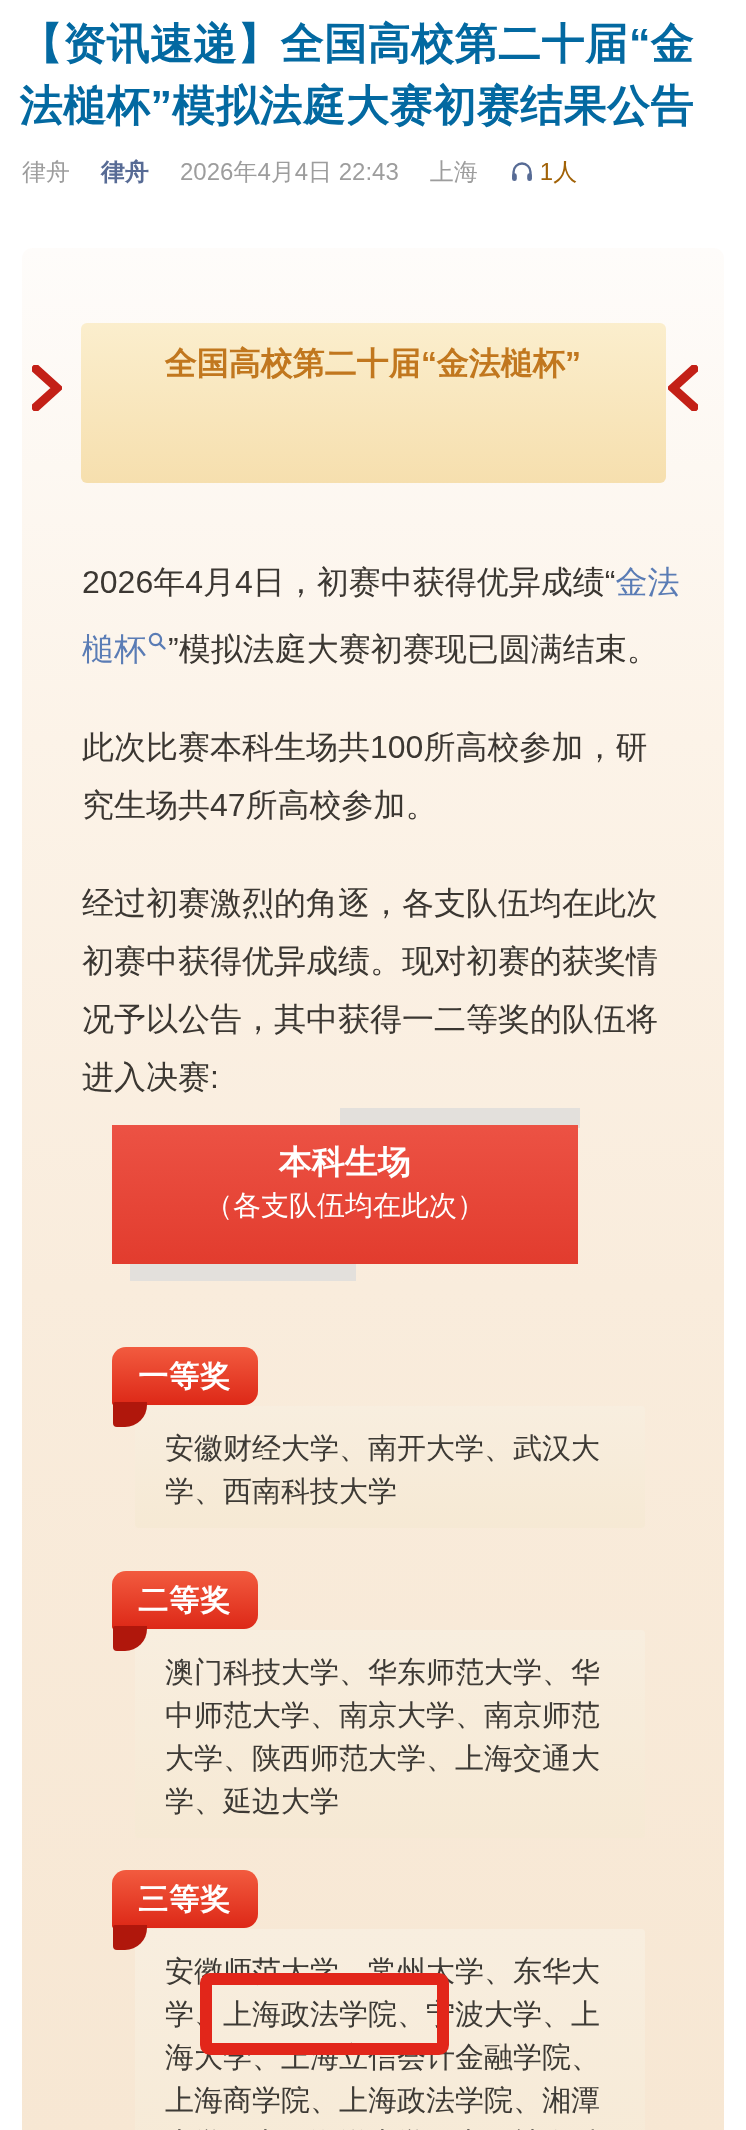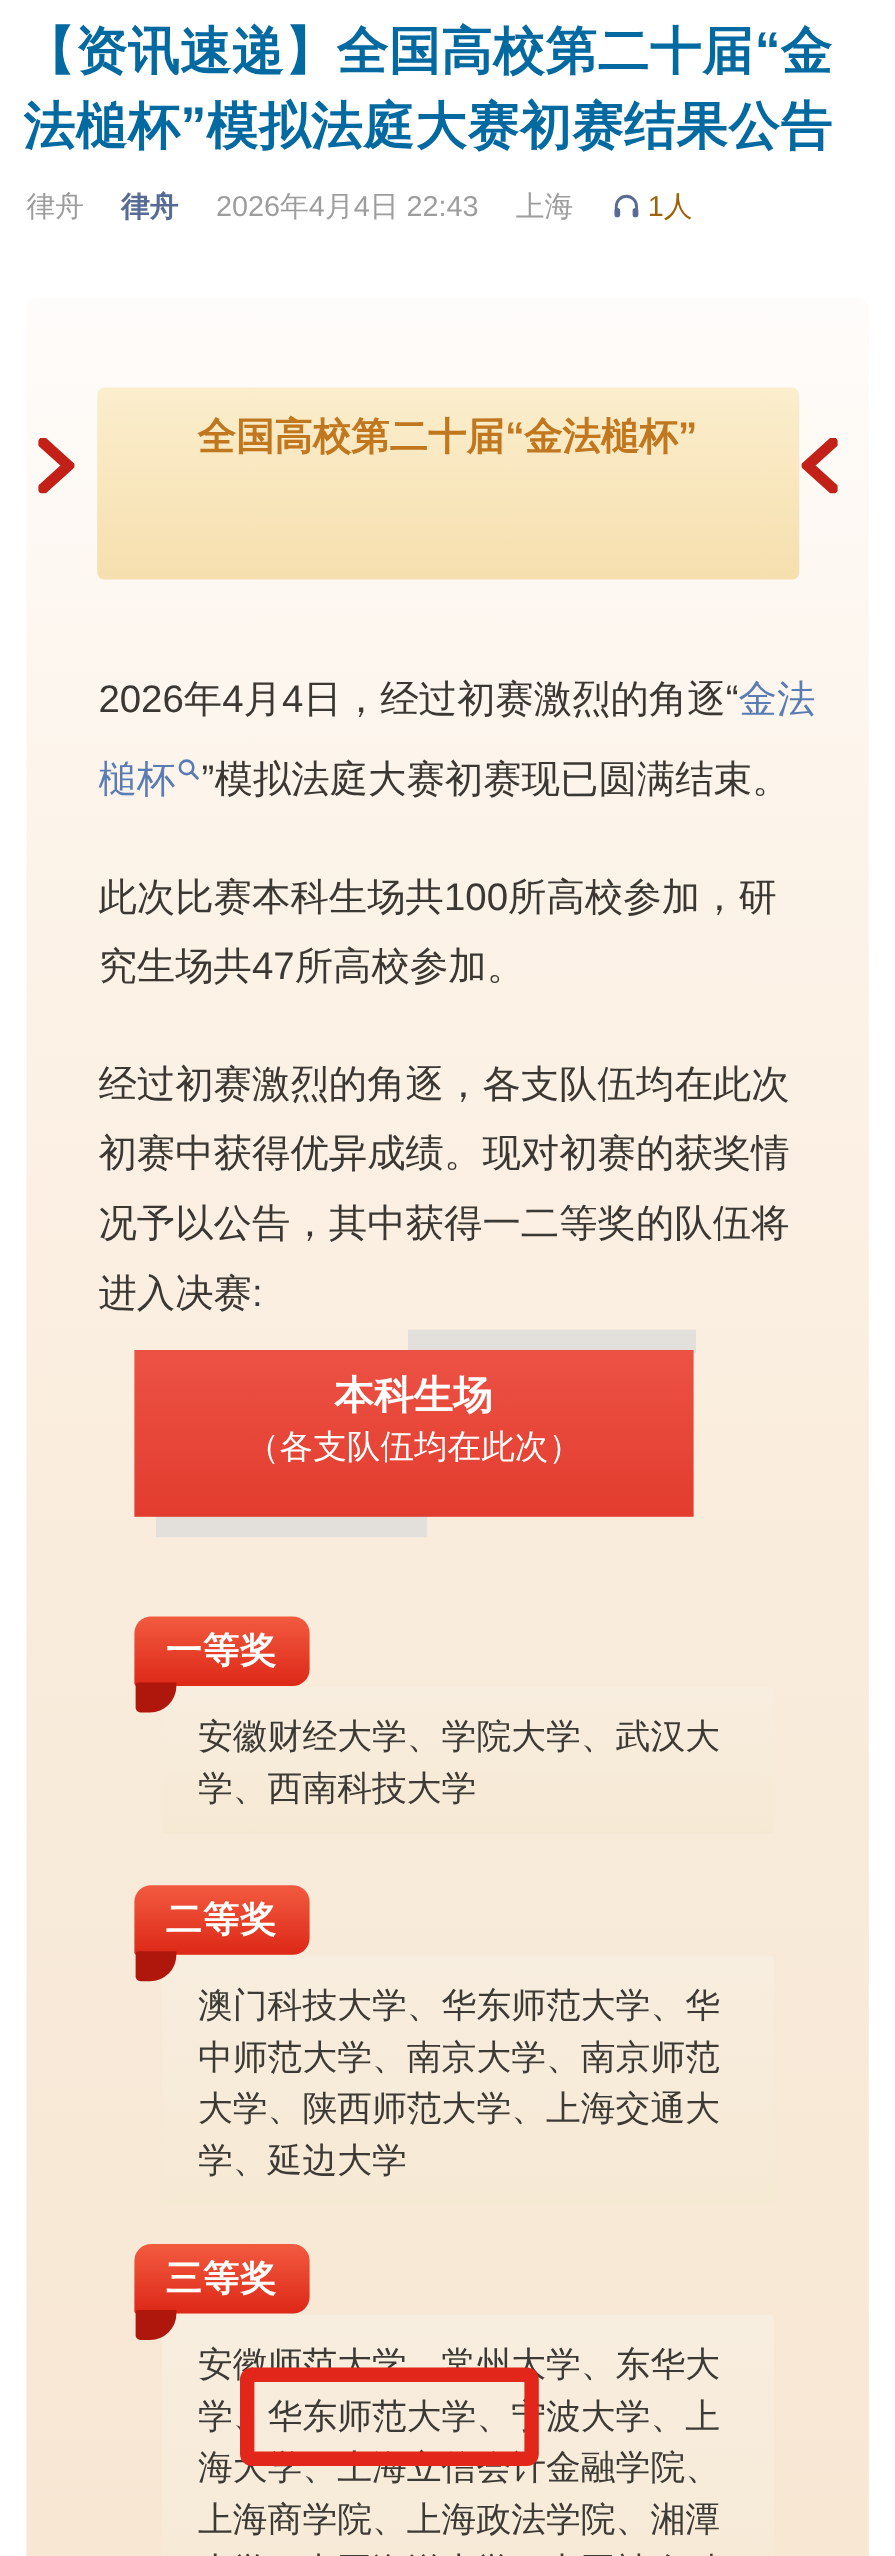--- a/index.html
+++ b/index.html
@@ -116,21 +116,21 @@
     <svg width="30" height="46" viewBox="0 0 30 46">
         <polyline points="26,4 5,23 26,42" fill="none" stroke="#c32017" stroke-width="9" stroke-linecap="square"></polyline>
       </svg>
   </span>
 
   <div class="banner">
     <div class="l1">全国高校第二十届“金法槌杯”</div>
   </div>
 
   <div class="article">
-    <p><span>2026年4月4日，经过初赛激烈的角逐“</span><span class="link">金法</span><br><span class="link">槌杯</span><span class="search-sup"><svg width="20" height="20" viewBox="0 0 20 20">
+    <p><span>2026年4月4日，初赛中获得优异成绩“</span><span class="link">金法</span><br><span class="link">槌杯</span><span class="search-sup"><svg width="20" height="20" viewBox="0 0 20 20">
             <circle cx="8.5" cy="8.5" r="5.6" fill="none" stroke="#5a7cb5" stroke-width="2.2"></circle>
             <line x1="12.8" y1="12.8" x2="17.5" y2="17.5" stroke="#5a7cb5" stroke-width="2.4" stroke-linecap="round"></line>
           </svg></span><span>”模拟法庭大赛初赛现已圆满结束。</span></p>
     <p class="preline">此次比赛本科生场共100所高校参加，研
 究生场共47所高校参加。</p>
     <p class="preline">经过初赛激烈的角逐，各支队伍均在此次
 初赛中获得优异成绩。现对初赛的获奖情
 况予以公告，其中获得一二等奖的队伍将
 进入决赛:</p>
   </div>
@@ -142,41 +142,41 @@
       <div class="t1">本科生场</div>
       <div class="t2">（各支队伍均在此次）</div>
     </div>
   </div>
 
   <div class="award first">
     <div class="tag">
       <span>一等奖</span>
       <span class="fold"></span>
     </div>
-    <div class="abox preline">安徽财经大学、学院大学、武汉大
+    <div class="abox preline">安徽财经大学、南开大学、武汉大
 学、西南科技大学</div>
   </div>
 
   <div class="award">
     <div class="tag">
       <span>二等奖</span>
       <span class="fold"></span>
     </div>
     <div class="abox preline">澳门科技大学、华东师范大学、华
 中师范大学、南京大学、南京师范
 大学、陕西师范大学、上海交通大
 学、延边大学</div>
   </div>
 
   <div class="award third">
     <div class="tag">
       <span>三等奖</span>
       <span class="fold"></span>
     </div>
     <div class="abox preline"><span>安徽师范大学、常州大学、东华大
-学、</span><span class="hl">华东师范大学、</span><span>宁波大学、上
+学、</span><span class="hl">上海政法学院、</span><span>宁波大学、上
 海大学、上海立信会计金融学院、
 上海商学院、上海政法学院、湘潭
 大学、中国海洋大学、中国社会科
 学院大学</span></div>
   </div>
 
 </div>
 
 </body></html>

